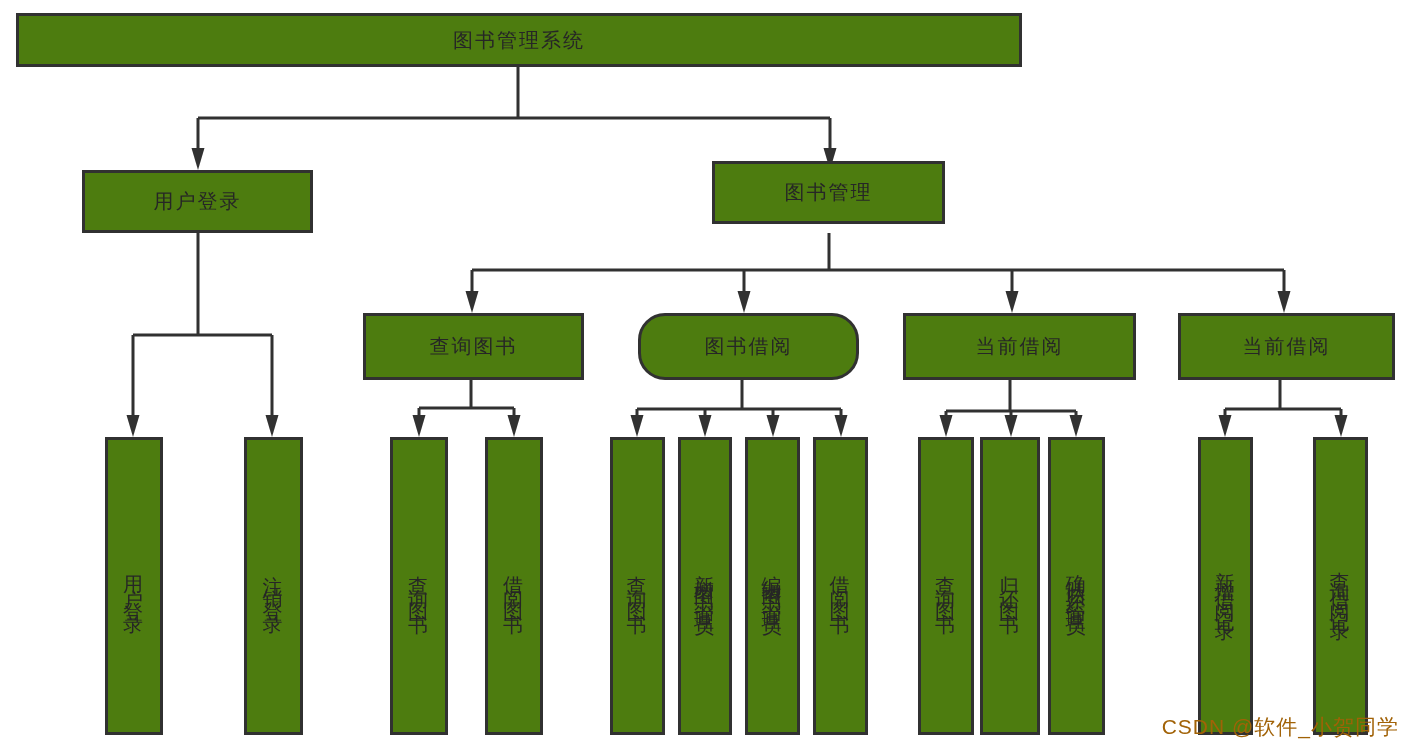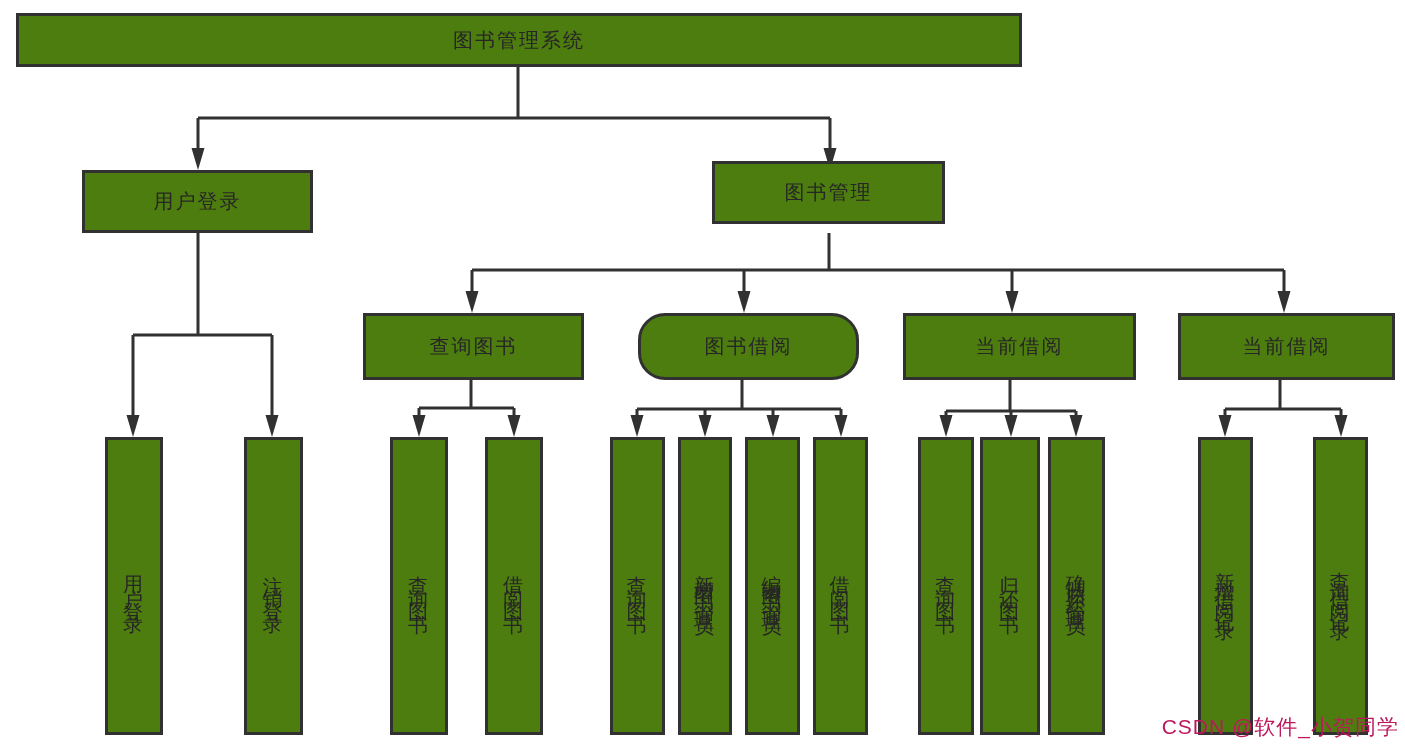--- a/index.html
+++ b/index.html
@@ -37,21 +37,21 @@
     left:0;top:0;
   }
   .cl{fill:none;stroke:#313131;stroke-width:3;}
   .ah{fill:#313131;stroke:none;}
   .watermark{
     position:absolute;
     right:6px;
     bottom:6px;
     font-size:21px;
     letter-spacing:1px;
-    color:#be185d;
+    color:#a16207;
     white-space:nowrap;
     z-index:5;
   }
 </style>
 </head>
 <body>
 
 <svg class="connectors" width="1405" height="747">
   <g>
     <path class="cl" d="M518,67 V118 M198,118 H830 M198,118 V156 M830,118 V156"></path>

